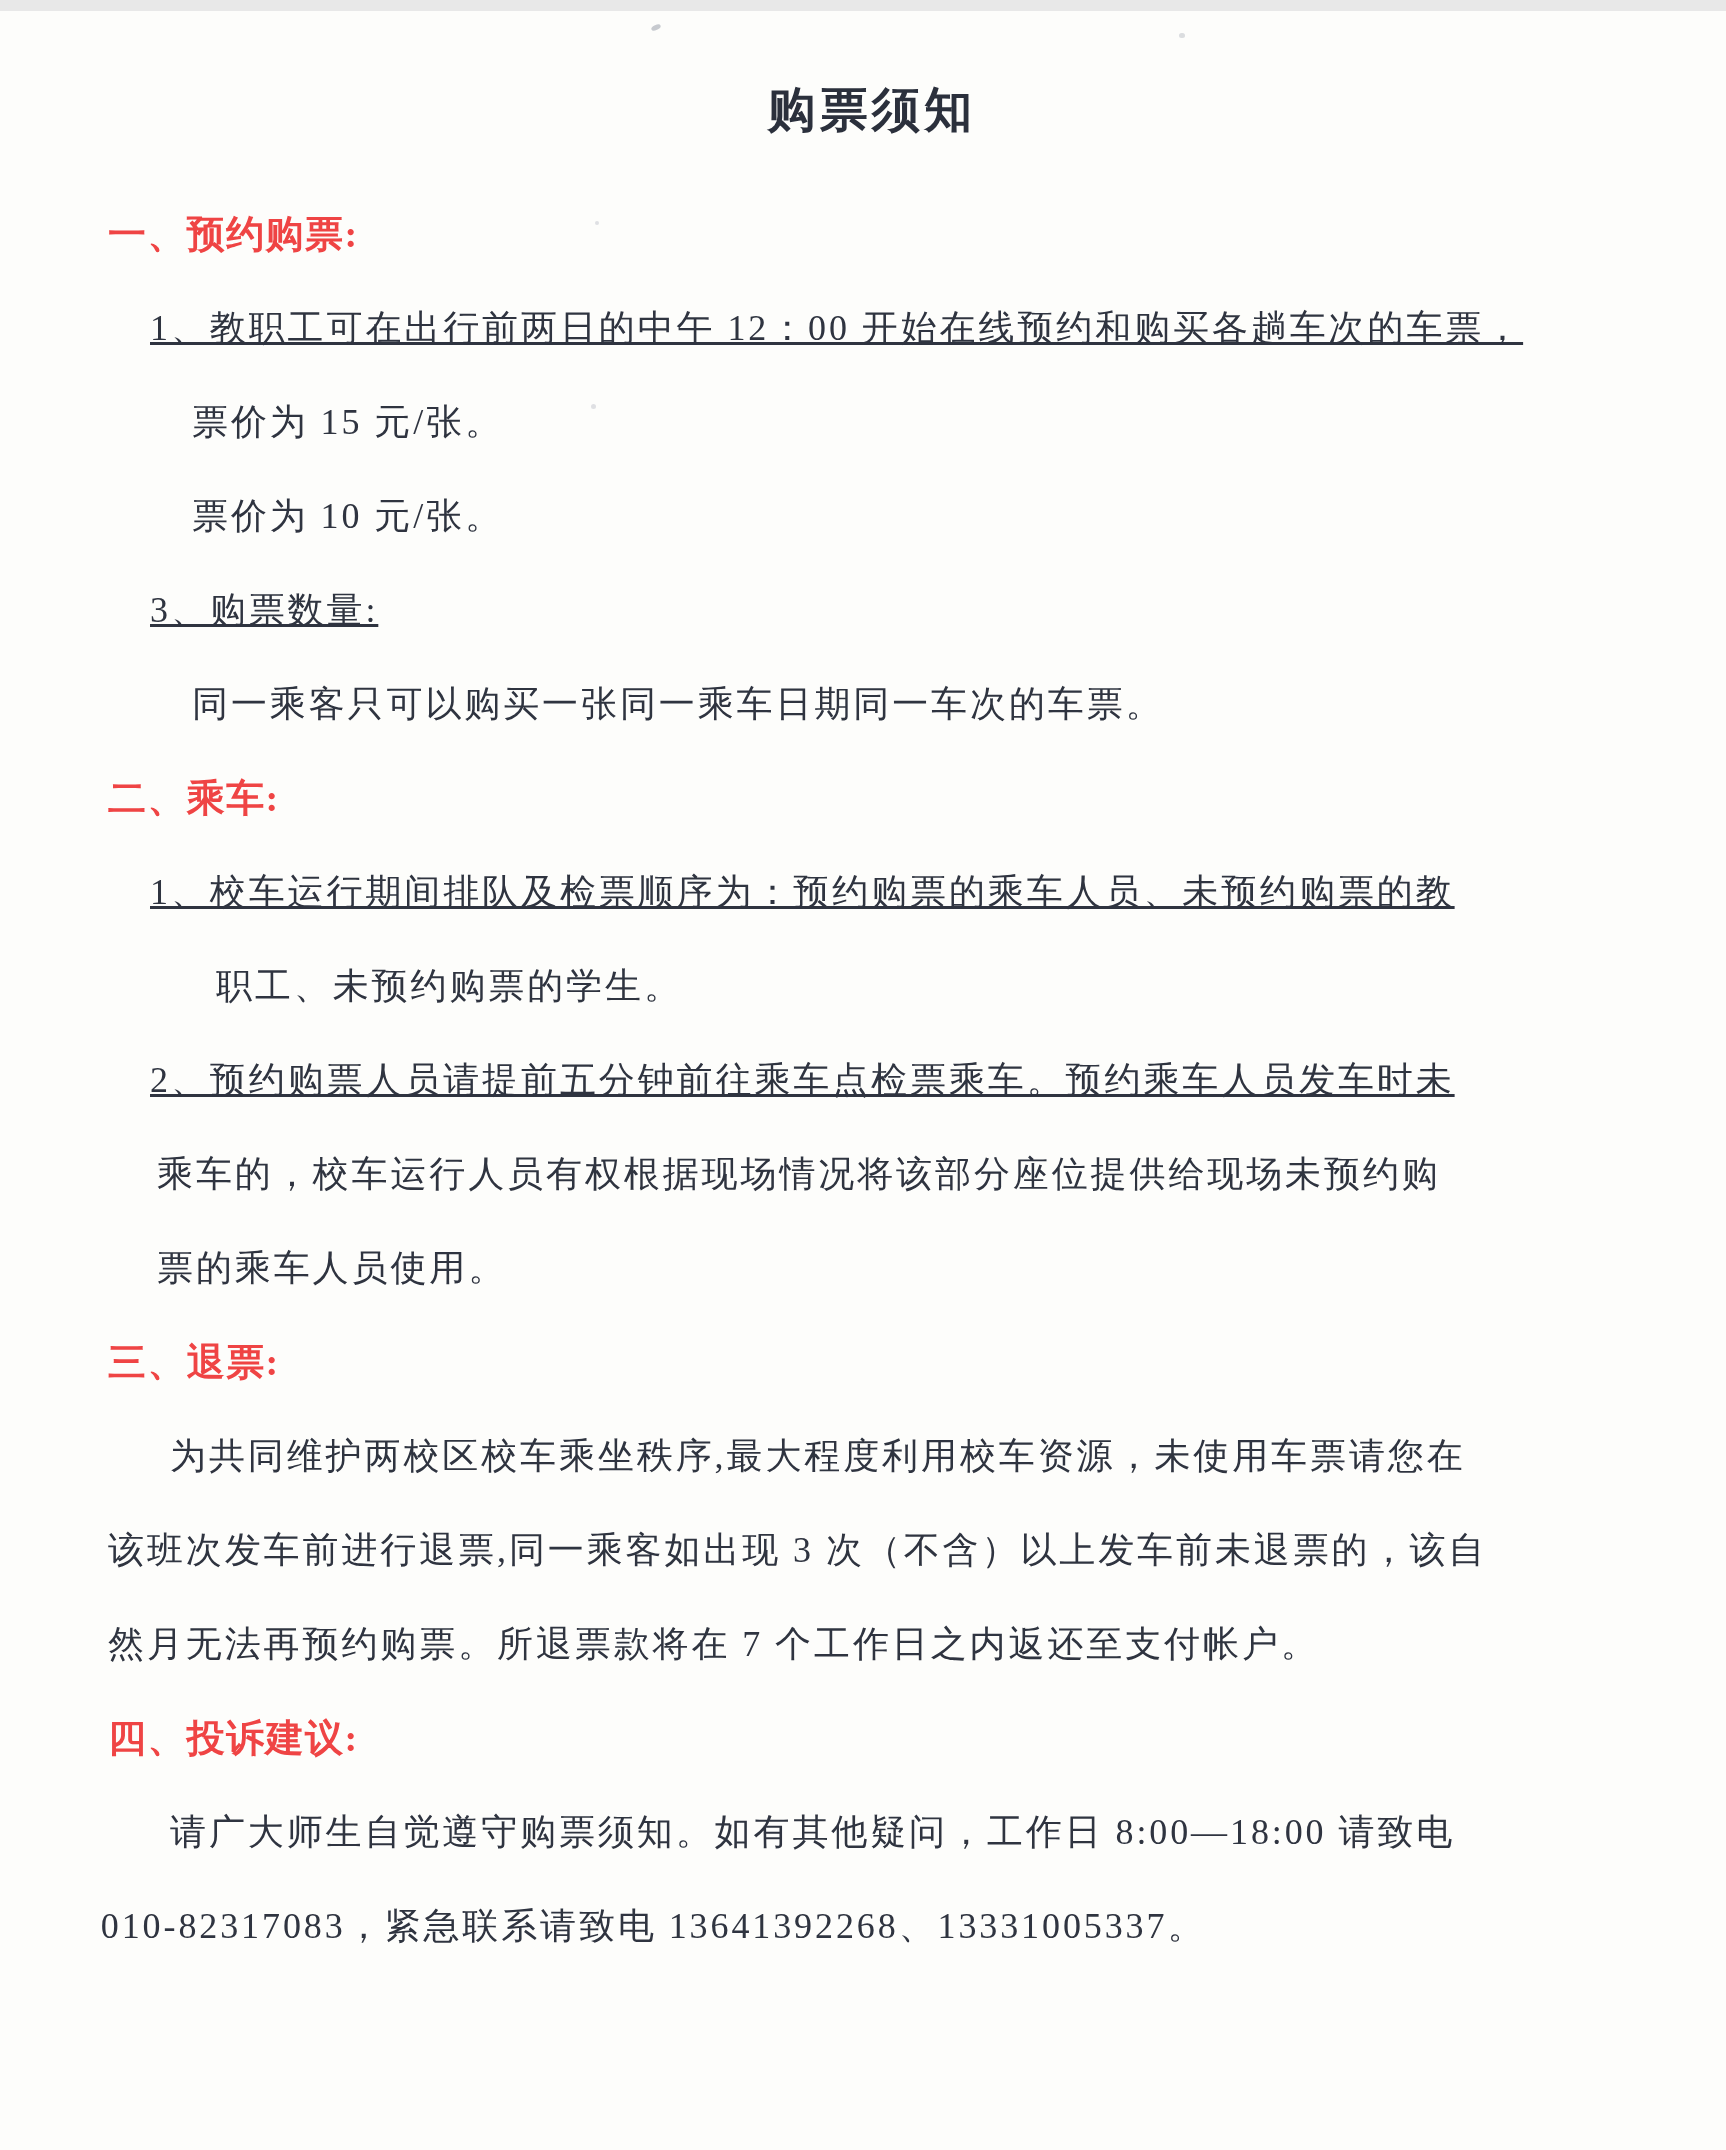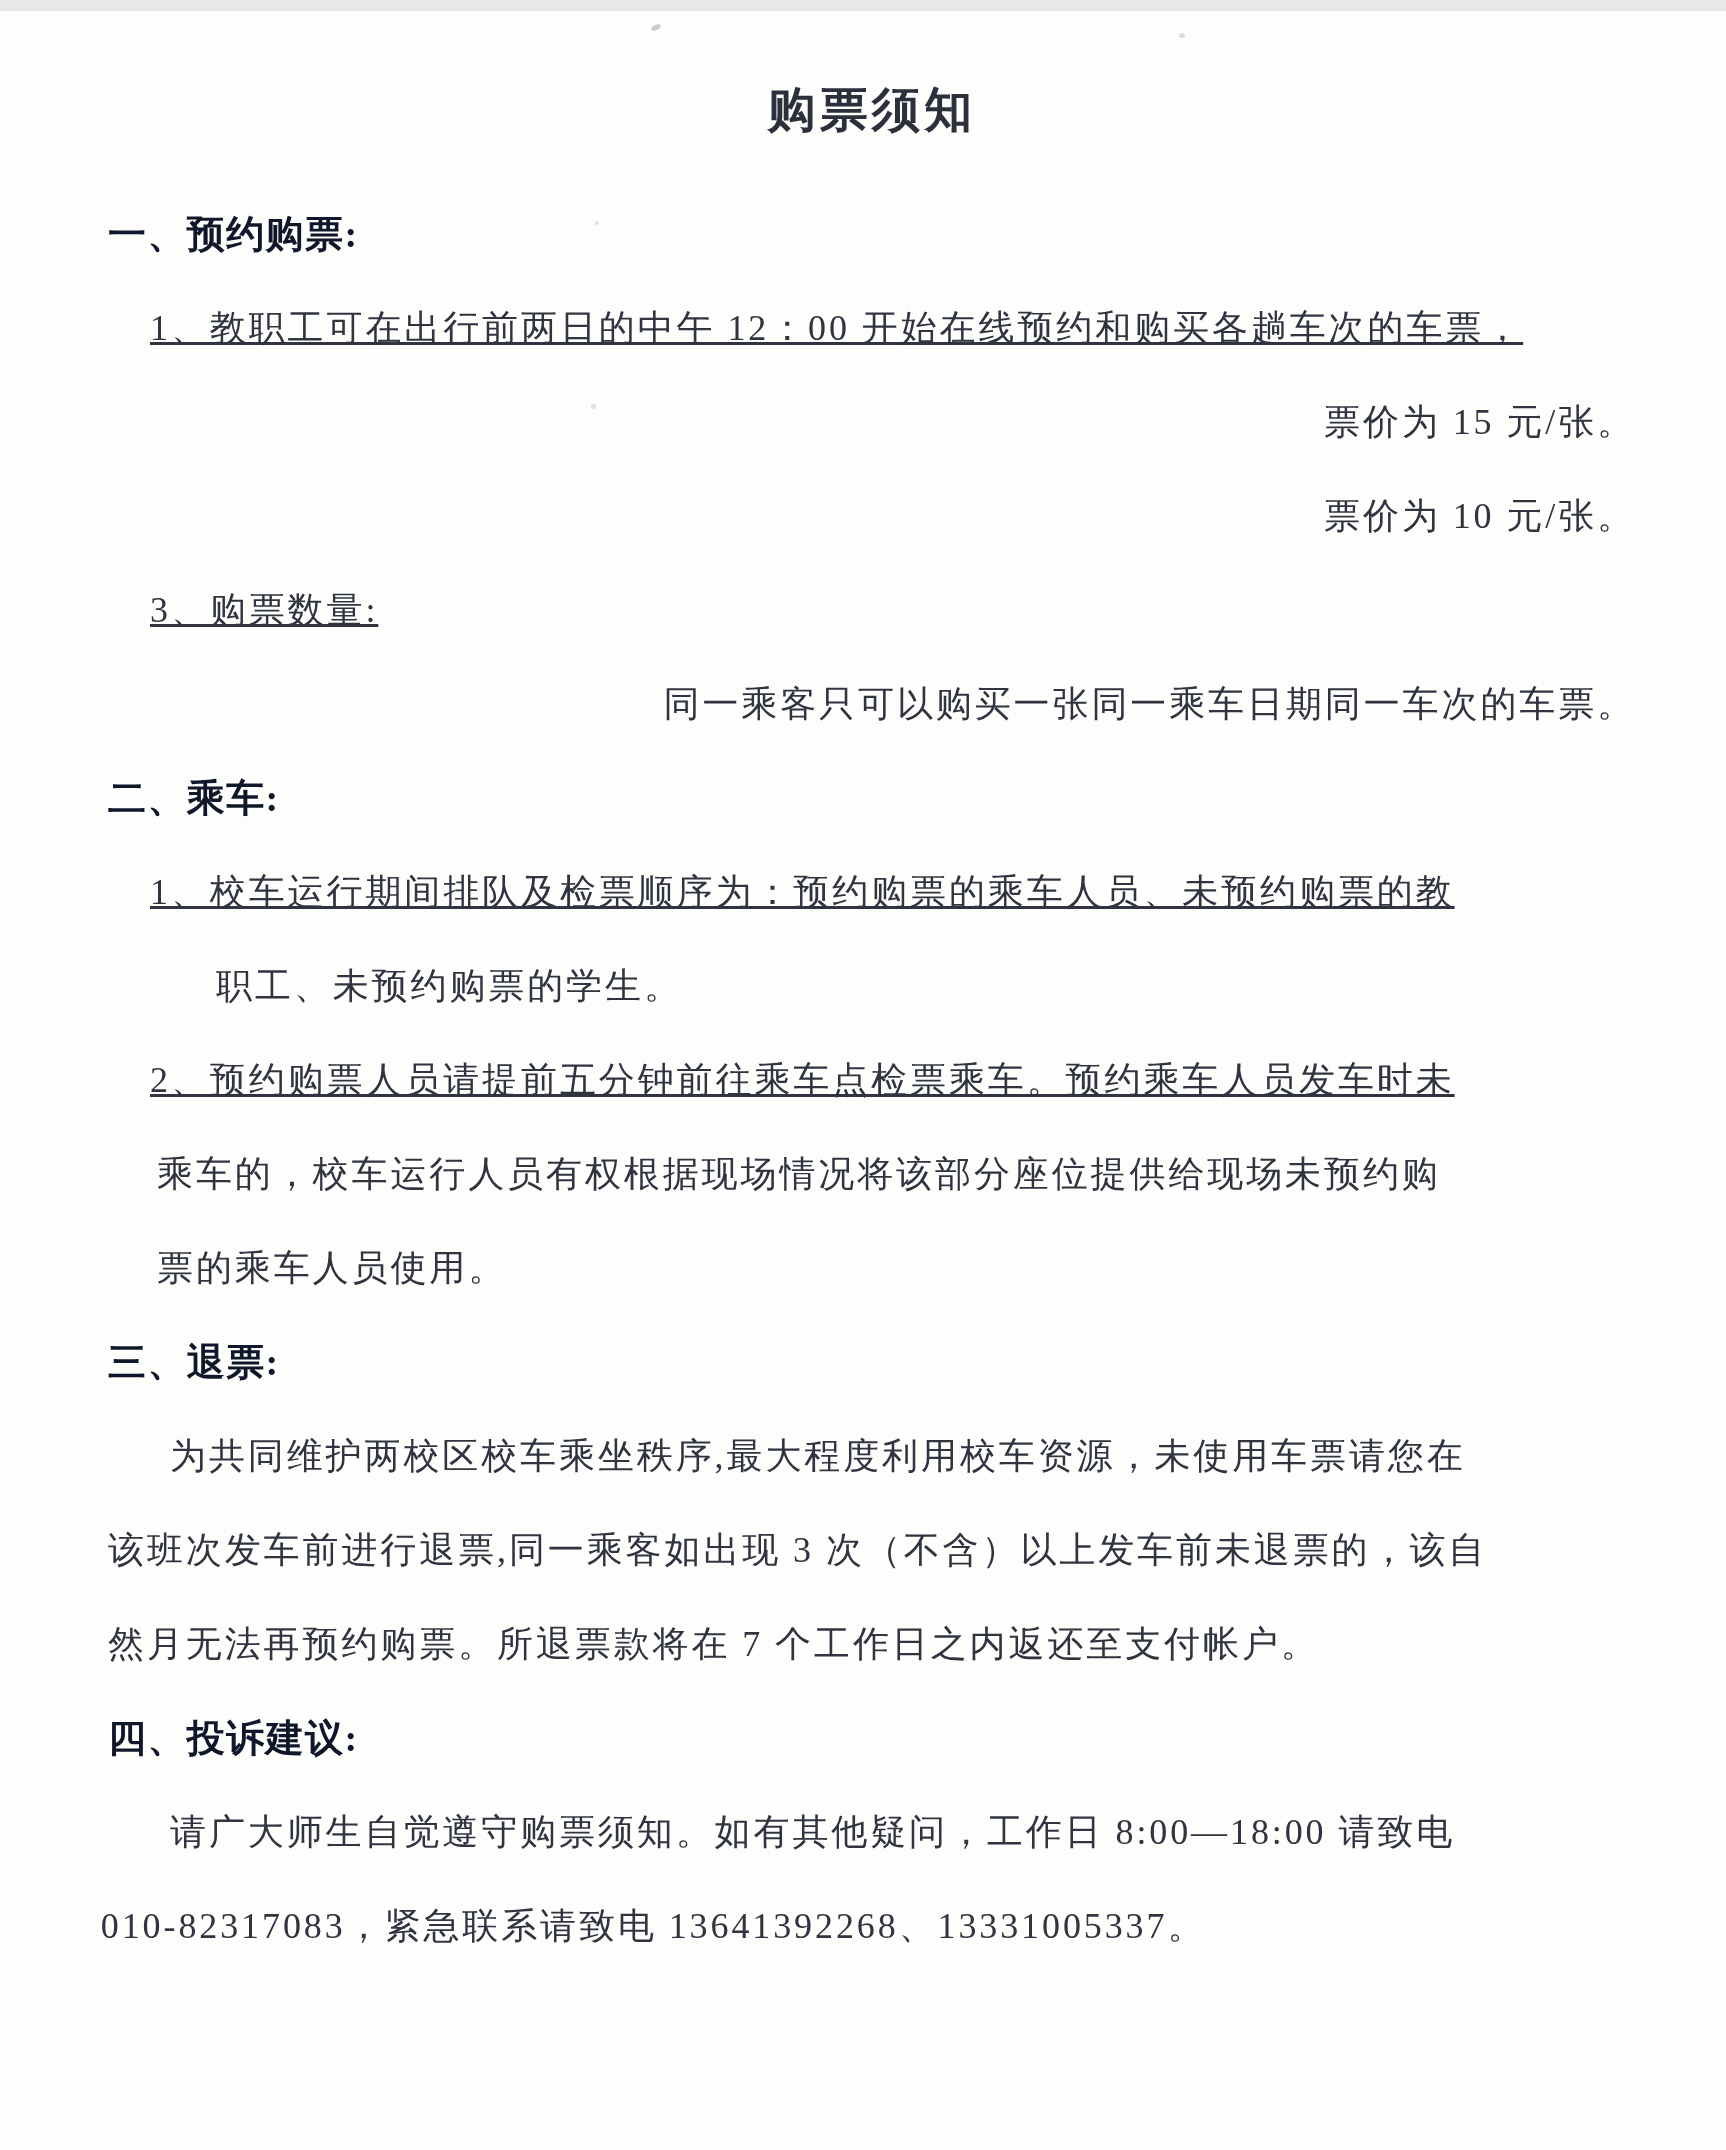--- a/index.html
+++ b/index.html
@@ -37,24 +37,24 @@
   .line {
     font-size: 36px;
     line-height: 94px;
     letter-spacing: 2.9px;
     white-space: nowrap;
   }
   .heading {
     font-weight: bold;
     font-size: 38px;
     letter-spacing: 1.4px;
-    color: #0f172a;
+    color: #ef4444;
   }
   .item   { padding-left: 42px; text-decoration: underline; }
-  .cont   { padding-left: 84px; text-align: right; }
+  .cont   { padding-left: 84px; }
   .cont-deep { padding-left: 108px; }
   .hang   { padding-left: 49px; }
   .p-first { padding-left: 62px; }
   .flush  { padding-left: 0; }
   .tight-left { margin-left: -7.2px; }
 
   
   .speck {
     position: absolute;
     background: #9aa0ab;

